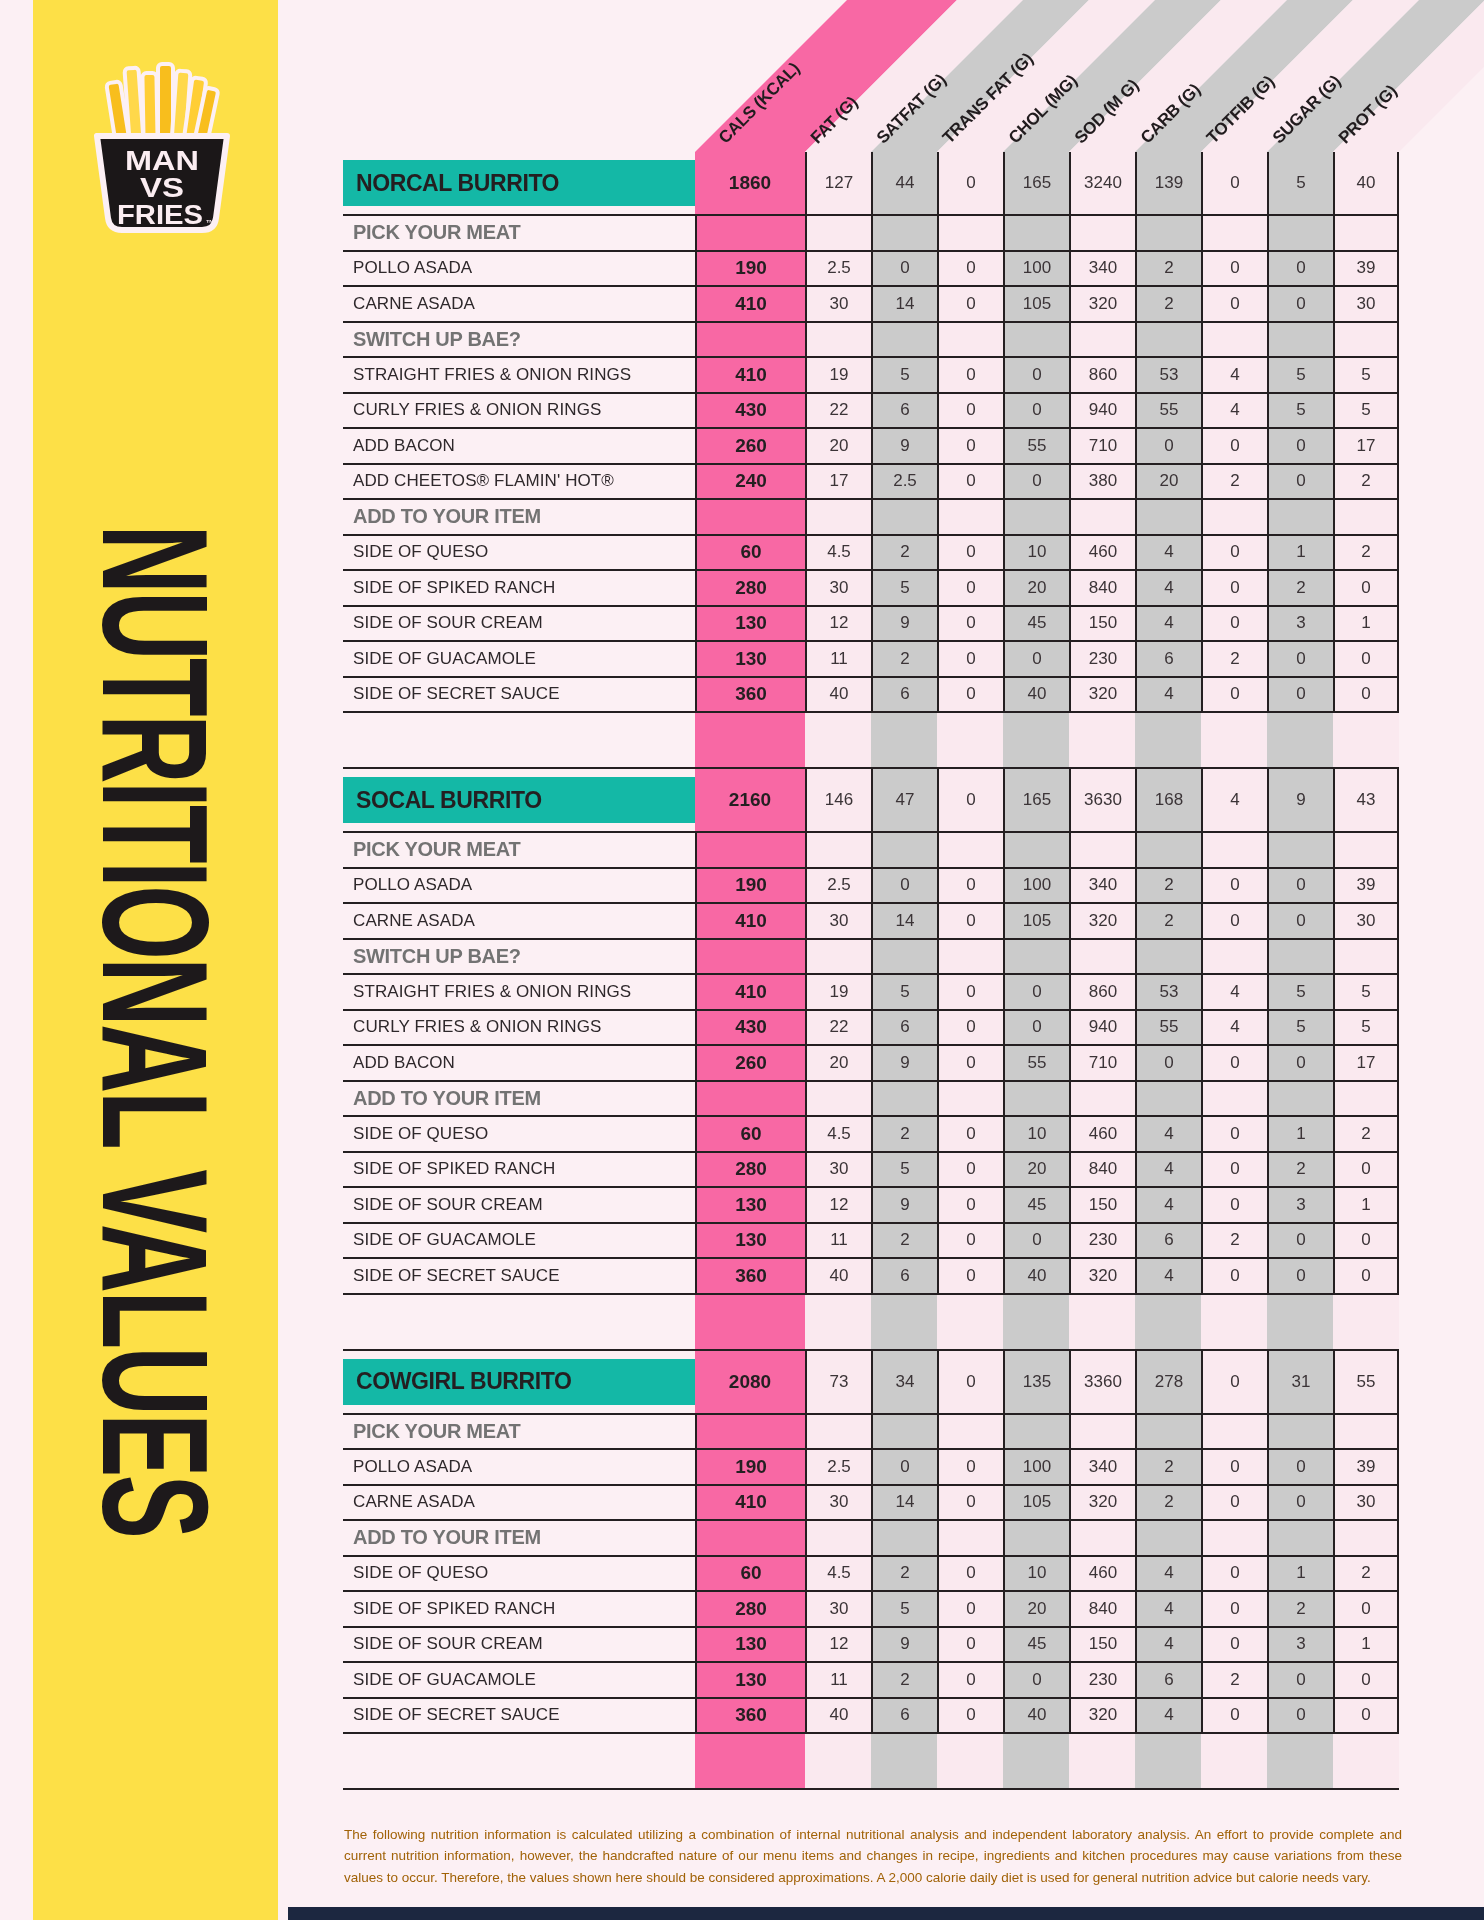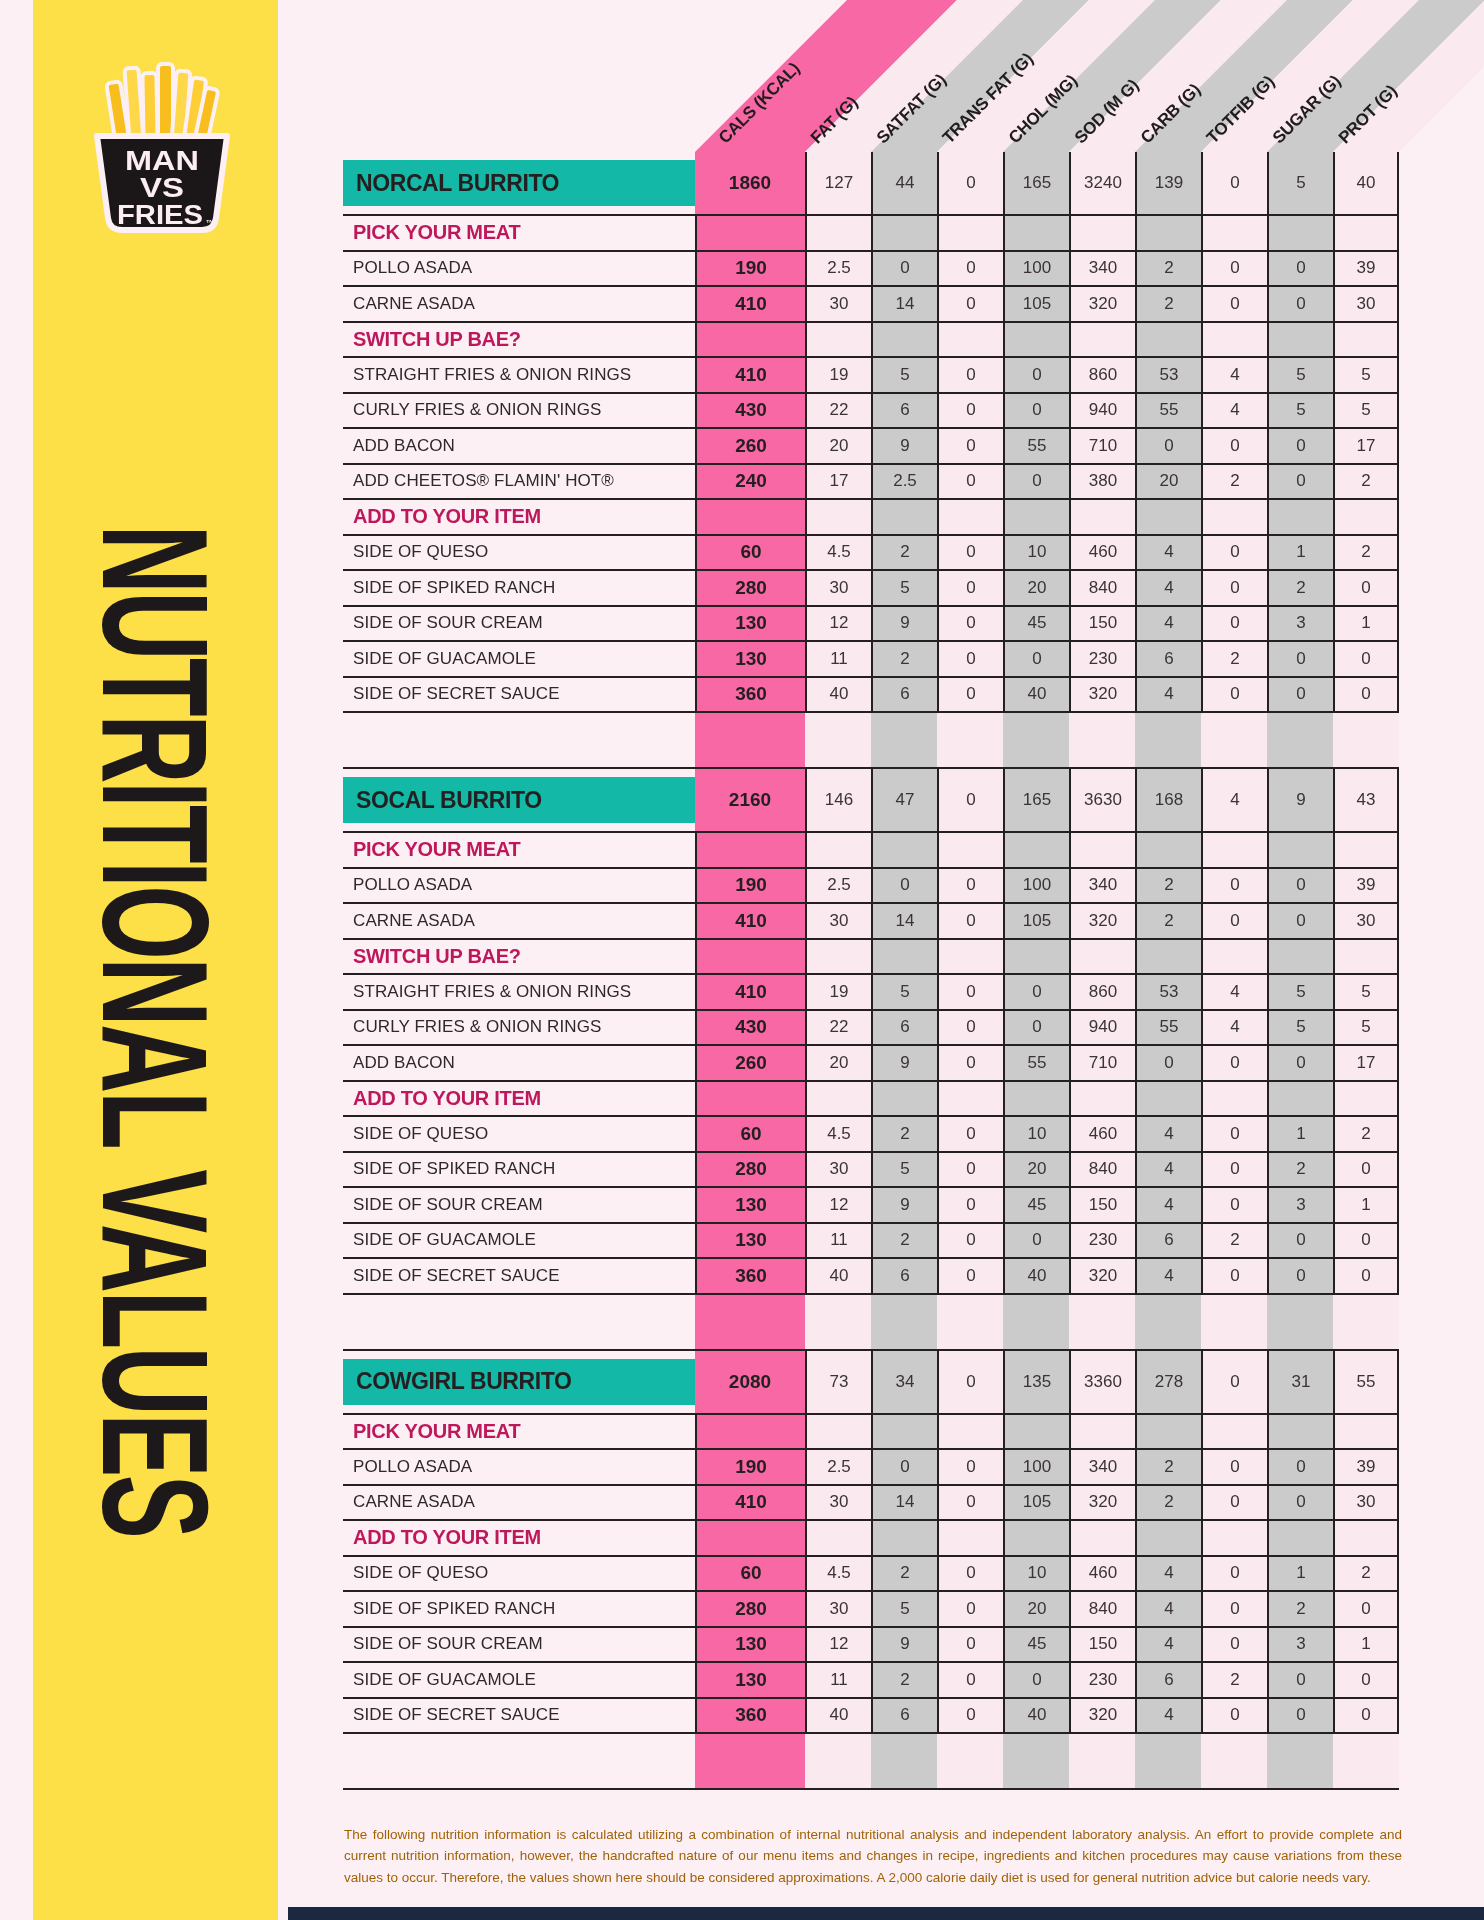--- a/index.html
+++ b/index.html
@@ -38,21 +38,21 @@
   .trow.gap{height:54px;}
   .cell{display:flex;align-items:center;justify-content:center;}
   .label-cell{justify-content:flex-start;position:relative;background:transparent;}
   .vcell{font-size:17px;color:#3B3437;border-left:2px solid #241F21;}
   .vcell.cals{font-weight:700;color:#241F21;font-size:19px;}
   .vcell.last{border-right:2px solid #241F21;}
   .trow.section .vcell.cals{border-left:none;}
   .trow.gap .vcell{border:none;}
   .hl{position:absolute;left:0;top:8px;bottom:8px;width:100%;background:#14b8a6;display:flex;align-items:center;padding-left:13px;box-sizing:border-box;}
   .section-title{font-size:23px;font-weight:800;letter-spacing:-0.4px;color:#241F21;}
-  .sub-label{font-size:20px;font-weight:800;letter-spacing:-0.3px;color:#be185d;padding-left:10px;}
+  .sub-label{font-size:20px;font-weight:800;letter-spacing:-0.3px;color:#737373;padding-left:10px;}
   .item-label{font-size:17px;color:#2E282B;padding-left:10px;letter-spacing:0.1px;}
   
   .disclaimer{
     position:absolute;left:344px;top:1810px;width:1058px;
     font-size:13.5px;line-height:1.62;color:#a16207;text-align:justify;
   }
   .bottombar{position:absolute;left:288px;right:0;bottom:0;height:13px;background:#1C2740;}
 </style>
 </head>
 <body>

